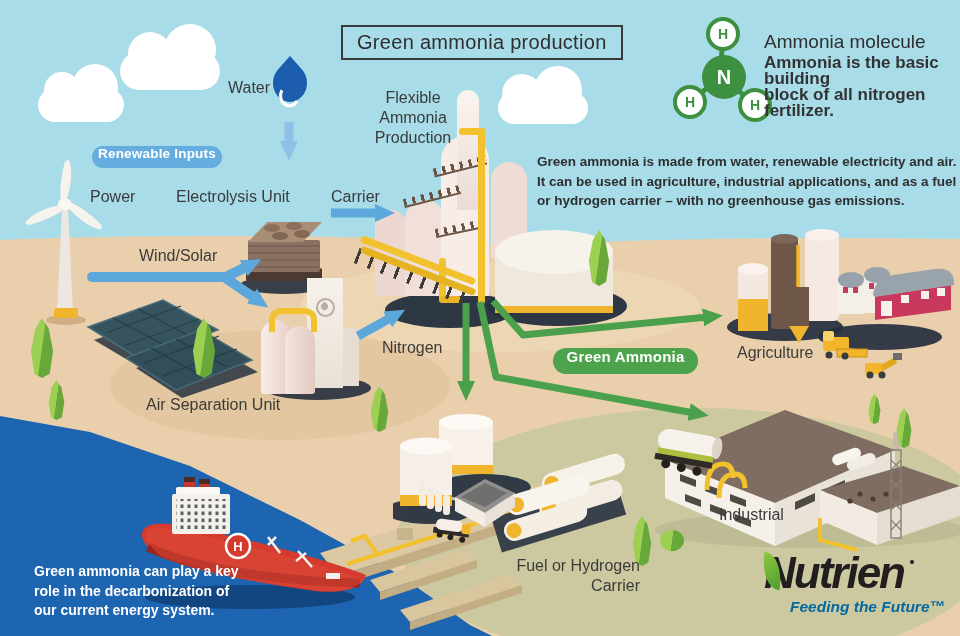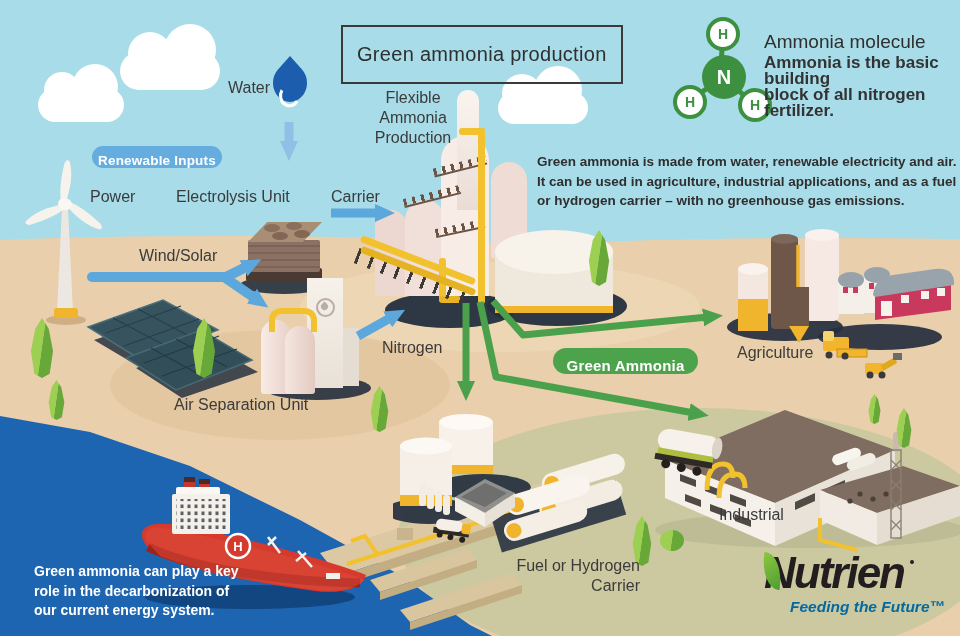--- a/index.html
+++ b/index.html
@@ -1,21 +1,21 @@
 <!DOCTYPE html>
 <html><head>
 <meta charset="utf-8">
 <style>
   html,body{margin:0;padding:0}
   #stage{position:relative;width:960px;height:636px;overflow:hidden;
     font-family:"Liberation Sans",sans-serif;background:#a7dce8}
   .abs{position:absolute}
   .lbl{position:absolute;font-size:16px;color:#3b3b3b;white-space:pre-line;line-height:20px}
   .pre{white-space:pre-line}
-  .pill{position:absolute;color:#fff;display:flex;align-items:flex-end;justify-content:center;
+  .pill{position:absolute;color:#fff;display:flex;align-items:flex-start;justify-content:center;
     font-weight:bold;letter-spacing:.2px}
   .shadow{position:absolute;background:#242f3e;border-radius:50%}
   .cloud{position:absolute;background:#fff;border-radius:999px}
   .cloud .l{position:absolute;background:#fff;border-radius:50%}
   .tree{position:absolute;clip-path:polygon(50% 0,78% 18%,96% 55%,82% 93%,50% 100%,18% 93%,4% 55%,22% 18%);
     background:linear-gradient(98deg,#9ccf52 49%,#68a838 51%)}
   .bush{position:absolute;border-radius:50%;background:linear-gradient(98deg,#9ccf52 49%,#68a838 51%)}
   .bond{position:absolute;height:5px;background:#3c9040;transform-origin:0 50%;border-radius:3px}
   .hatom{position:absolute;width:26px;height:26px;border:4px solid #3c9040;background:#fff;border-radius:50%;
     color:#3c9040;font-weight:bold;font-size:14px;display:flex;align-items:center;justify-content:center}
@@ -302,21 +302,21 @@
     <line x1="331" y1="213" x2="380" y2="213" stroke="#5ca7dc" stroke-width="9" marker-end="url(#mb)"></line>
     <line x1="92" y1="277" x2="228" y2="277" stroke="#5ca7dc" stroke-width="10" stroke-linecap="round"></line>
     <line x1="224" y1="278" x2="248" y2="266" stroke="#5ca7dc" stroke-width="10" marker-end="url(#mb)"></line>
     <line x1="224" y1="277" x2="256" y2="299" stroke="#5ca7dc" stroke-width="10" marker-end="url(#mb)"></line>
     <line x1="358" y1="336" x2="392" y2="317" stroke="#5ca7dc" stroke-width="9" marker-end="url(#mb)"></line>
     <line x1="466" y1="303" x2="466" y2="386" stroke="#4aa04b" stroke-width="7" marker-end="url(#mg)"></line>
     <path d="M493,301 L523,335 L708,317" fill="none" stroke="#4aa04b" stroke-width="7" stroke-linejoin="round" marker-end="url(#mg)"></path>
     <path d="M480,302 L496,377 L694,413" fill="none" stroke="#4aa04b" stroke-width="7" stroke-linejoin="round" marker-end="url(#mg)"></path>
   </svg>
 
-  <div class="abs" style="left:341px;top:25px;border:2px solid #3a3a3a;padding:16px 14px;font-size:20px;color:#2f2f2f;letter-spacing:.3px">
+  <div class="abs" style="left:341px;top:25px;border:2px solid #3a3a3a;padding:4px 14px;font-size:20px;color:#2f2f2f;letter-spacing:.3px">
     <span>Green ammonia production</span>
   </div>
 
   <div>
     <div class="bond" style="left:719px;top:34px;width:5px;height:46px;transform:rotate(4deg)"></div>
     <div class="bond" style="left:724px;top:75px;width:43px;transform:rotate(147deg)"></div>
     <div class="bond" style="left:724px;top:75px;width:39px;transform:rotate(42deg)"></div>
     <div class="abs" style="left:702px;top:55px;width:44px;height:44px;background:#3c9040;border-radius:50%;
          color:#fff;font-weight:bold;font-size:20px;display:flex;align-items:center;justify-content:center">
       <span>N</span>
@@ -350,21 +350,21 @@
   <div class="pill" style="left:553px;top:348px;width:145px;height:26px;background:#4da24c;border-radius:13px;font-size:15px">
     <span>Green Ammonia</span>
     </div>
 
   <div class="lbl" style="left:228px;top:78px">Water</div>
   <div class="lbl" style="left:90px;top:187px">Power</div>
   <div class="lbl" style="left:176px;top:187px">Electrolysis Unit</div>
   <div class="lbl" style="left:331px;top:187px">Carrier</div>
   <div class="lbl" style="left:139px;top:246px">Wind/Solar</div>
   <div class="lbl" style="left:382px;top:338px">Nitrogen</div>
-  <div class="lbl" style="left:174px;top:395px">Air Separation Unit</div>
+  <div class="lbl" style="left:146px;top:395px">Air Separation Unit</div>
   <div class="lbl" style="left:358px;top:88px;width:110px;text-align:center">Flexible
 Ammonia
 Production</div>
   <div class="lbl" style="left:737px;top:343px">Agriculture</div>
   <div class="lbl" style="left:719px;top:505px">Industrial</div>
   <div class="lbl" style="left:490px;top:556px;width:150px;text-align:right">Fuel or Hydrogen
 Carrier</div>
 
   <div class="abs pre" style="left:34px;top:562px;font-size:14px;font-weight:bold;color:#fff;line-height:19.5px">Green ammonia can play a key
 role in the decarbonization of

